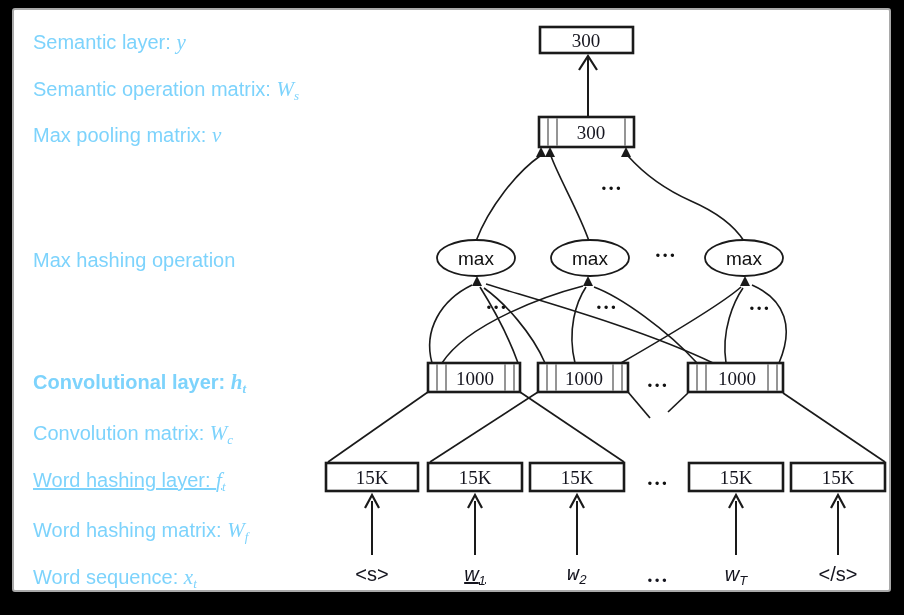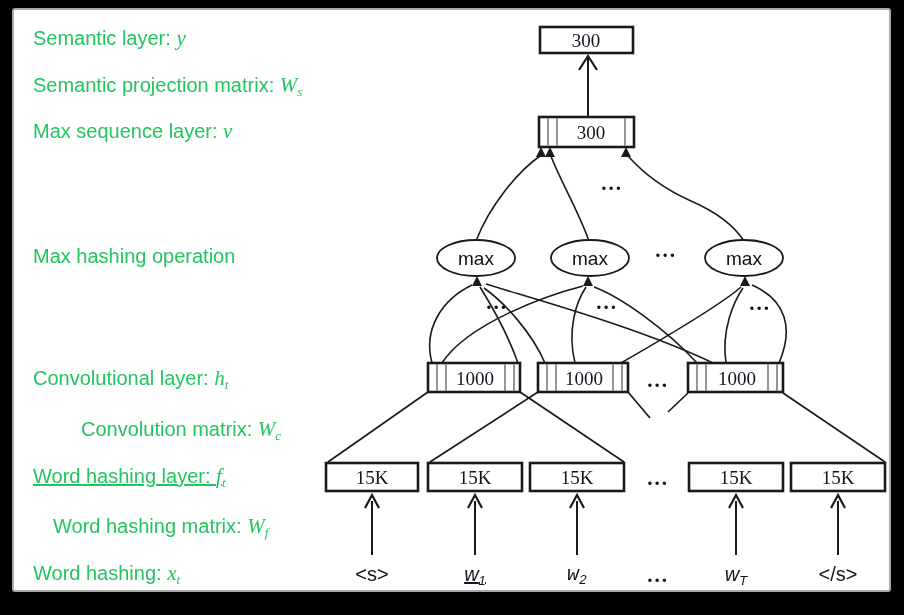--- a/index.html
+++ b/index.html
@@ -2,21 +2,21 @@
 <html><head>
 <meta charset="utf-8">
 <style>
   html,body{margin:0;padding:0;}
   body{width:904px;height:615px;background:#000;position:relative;overflow:hidden;
        font-family:"Liberation Sans",sans-serif;}
   .panel{position:absolute;left:12px;top:8px;width:879px;height:584px;background:#fff;
          border:2px solid #a9a9a9;border-radius:3px;box-sizing:border-box;}
   svg.net{position:absolute;left:0;top:0;}
   
-  .lbl{position:absolute;left:33px;font-size:20px;color:#22c55e;white-space:nowrap;line-height:28px;}
+  .lbl{position:absolute;left:33px;font-size:20px;color:#7dd3fc;white-space:nowrap;line-height:36px;}
   .sym{font-family:"Liberation Serif",serif;font-style:italic;font-size:21px;}
   .sub{font-family:"Liberation Serif",serif;font-style:italic;font-size:13px;vertical-align:-4px;}
   
   .word{position:absolute;top:563px;transform:translateX(-50%);font-size:20px;color:#15151f;white-space:nowrap;}
   .word.it{font-style:italic;}
   .word .wsub{font-size:13px;font-style:italic;vertical-align:-4px;}
   .word.dots{font-family:"Liberation Serif",serif;font-weight:bold;letter-spacing:2px;}
   
   .curve{fill:none;stroke:#1a1a1a;stroke-width:1.6;}
   .tline{fill:none;stroke:#1a1a1a;stroke-width:1.7;}
@@ -156,27 +156,27 @@
     <text class="dots" x="666" y="257">...</text>
     <text class="dots" x="497" y="309">...</text>
     <text class="dots" x="607" y="309">...</text>
     <text class="dots" x="760" y="310">...</text>
     <text class="dots" x="658" y="387">...</text>
     <text class="dots" x="658" y="485">...</text>
   </g>
 </svg>
 
 <div class="lbl" style="top:24px;"><span>Semantic layer: </span><span class="sym">y</span><span class="sub"></span></div>
-<div class="lbl" style="top:71px;"><span>Semantic projection matrix: </span><span class="sym">W</span><span class="sub">s</span></div>
-<div class="lbl" style="top:117px;"><span>Max sequence layer: </span><span class="sym">v</span><span class="sub"></span></div>
+<div class="lbl" style="top:71px;"><span>Semantic operation matrix: </span><span class="sym">W</span><span class="sub">s</span></div>
+<div class="lbl" style="top:117px;"><span>Max pooling matrix: </span><span class="sym">v</span><span class="sub"></span></div>
 <div class="lbl" style="top:242px;"><span>Max hashing operation</span><span class="sym"></span><span class="sub"></span></div>
-<div class="lbl" style="top:364px;"><span>Convolutional layer: </span><span class="sym">h</span><span class="sub">t</span></div>
-<div class="lbl" style="top:415px;margin-left:48px;"><span>Convolution matrix: </span><span class="sym">W</span><span class="sub">c</span></div>
+<div class="lbl" style="top:364px;font-weight:bold;"><span>Convolutional layer: </span><span class="sym">h</span><span class="sub">t</span></div>
+<div class="lbl" style="top:415px;"><span>Convolution matrix: </span><span class="sym">W</span><span class="sub">c</span></div>
 <div class="lbl" style="top:462px;text-decoration:underline;"><span>Word hashing layer: </span><span class="sym">f</span><span class="sub">t</span></div>
-<div class="lbl" style="top:512px;margin-left:20px;"><span>Word hashing matrix: </span><span class="sym">W</span><span class="sub">f</span></div>
-<div class="lbl" style="top:559px;"><span>Word hashing: </span><span class="sym">x</span><span class="sub">t</span></div>
+<div class="lbl" style="top:512px;"><span>Word hashing matrix: </span><span class="sym">W</span><span class="sub">f</span></div>
+<div class="lbl" style="top:559px;"><span>Word sequence: </span><span class="sym">x</span><span class="sub">t</span></div>
 
 <span class="word" style="left:372px;"><span>&lt;s&gt;</span></span>
 <span class="word it" style="left:475px;text-decoration:underline;"><span>w</span><span class="wsub">1</span></span>
 <span class="word it" style="left:577px;font-family:Liberation Mono, monospace;"><span>w</span><span class="wsub">2</span></span>
 <span class="word dots" style="left:658px;"><span>...</span></span>
 <span class="word it" style="left:736px;"><span>w</span><span class="wsub">T</span></span>
 <span class="word" style="left:838px;"><span>&lt;/s&gt;</span></span>
 
 </body></html>

